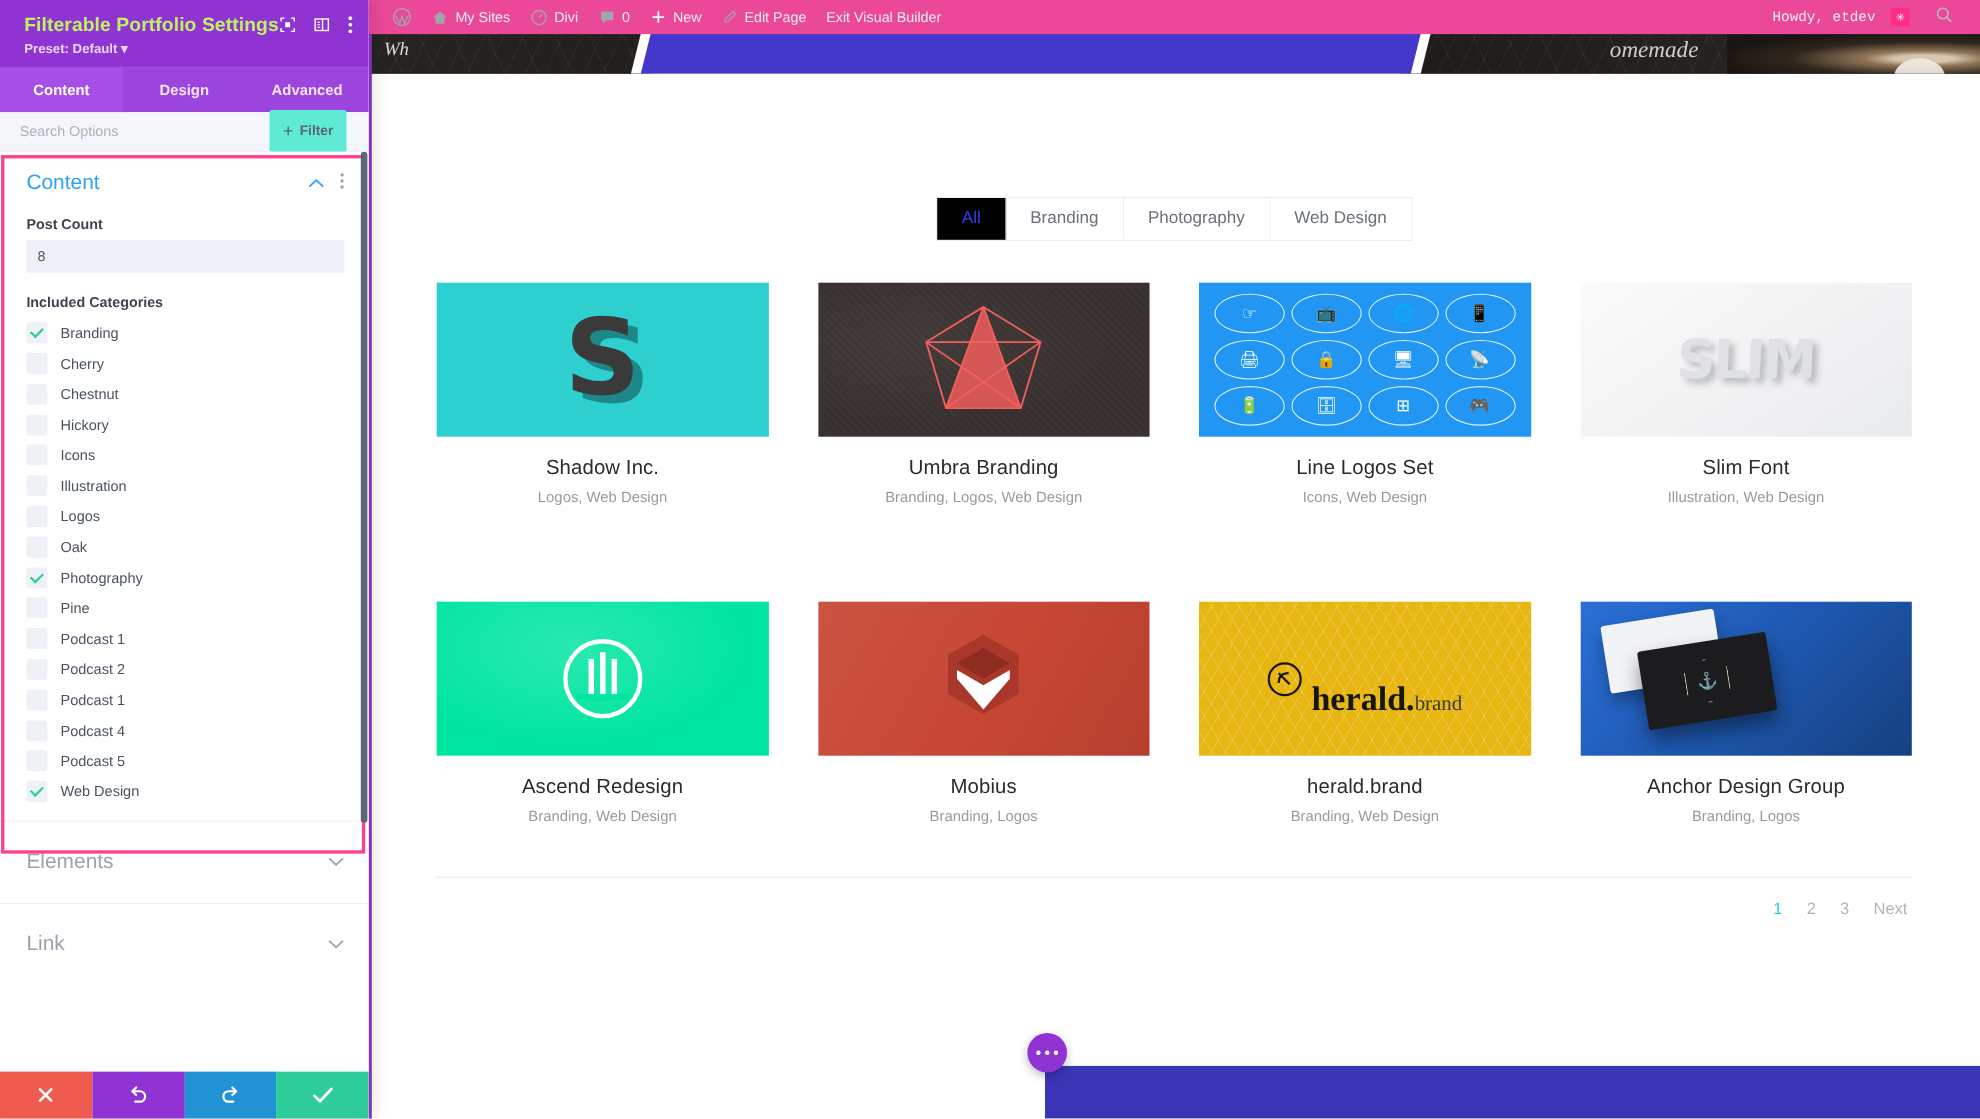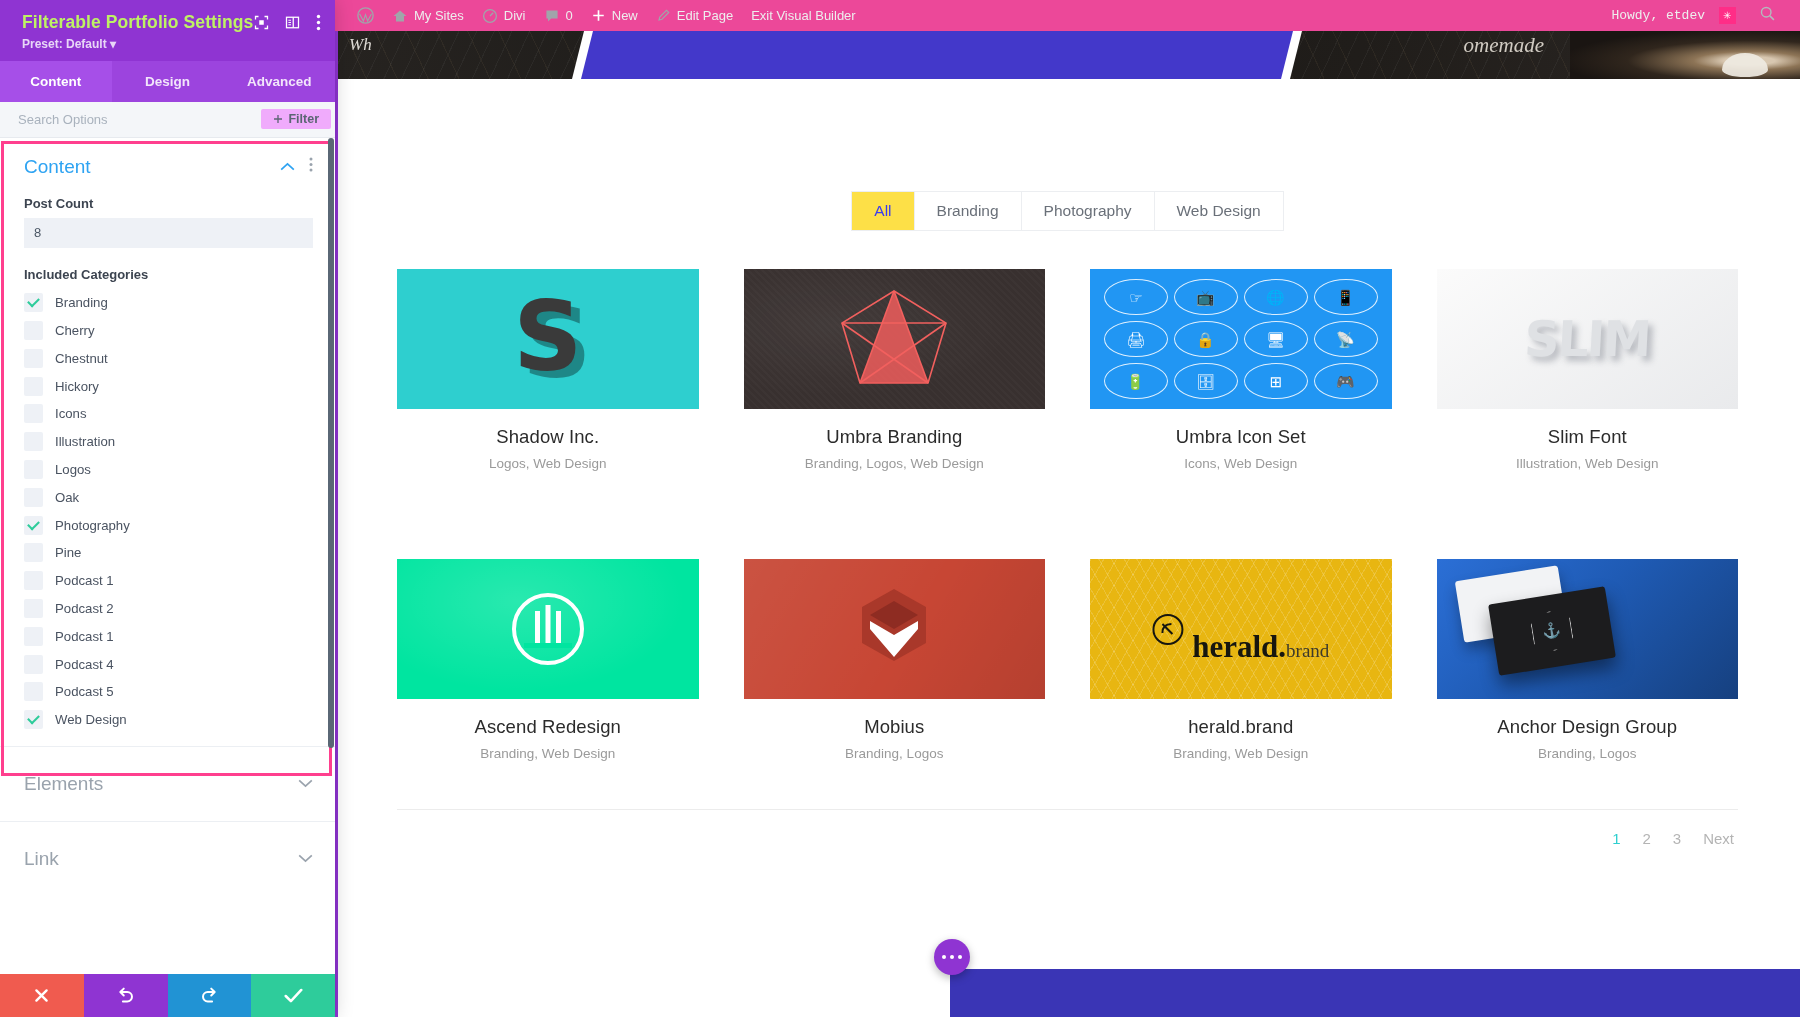--- a/index.html
+++ b/index.html
@@ -70,22 +70,22 @@
     height: 36px; background: #f4f6f9; border-bottom: 1px solid #e7eaef;
   }
   .search-input {
     flex: 1; border: none; outline: none; background: transparent;
     font-size: 13px; color: #4c5866; padding-left: 18px;
     font-family: "Liberation Sans", sans-serif;
   }
   .search-input::placeholder { color: #a9b2bd; }
   .filter-btn {
     display: flex; align-items: center; gap: 5px;
-    background: #f0abfc; color: #5b6573; font-size: 12.5px; font-weight: 600;
-    height: 20px; padding: 0 12px; margin-right: 4px; border-radius: 2px; cursor: pointer;
+    background: #5eead4; color: #5b6573; font-size: 12.5px; font-weight: 600;
+    height: 38px; padding: 0 12px; margin-right: 20px; border-radius: 2px; cursor: pointer;
   }
 
   .panel-scroll {
     flex: 1; overflow: hidden; position: relative; background: #fff;
   }
   .highlight-box {
     position: absolute; left: 1px; top: 3px; right: 3px; height: 635px;
     border: 3px solid #FF3F8E; pointer-events: none; z-index: 5;
   }
   .toggle-section { padding: 0; }
@@ -144,21 +144,21 @@
   .panel-actions { display: flex; height: 43px; }
   .act { flex: 1; display: flex; align-items: center; justify-content: center; cursor: pointer; }
   .act svg { display: block; }
 
   
   .canvas {
     position: absolute; left: 335px; top: 31px;
     width: 1465px; height: 986px; background: #ffffff; overflow: hidden;
   }
   .hero {
-    position: relative; height: 48px; width: 100%;
+    position: relative; height: 36px; width: 100%;
     background: #1d1b18;
     overflow: hidden;
   }
   .hero-tex {
     position: absolute; inset: 0;
     background:
       repeating-linear-gradient(115deg, rgba(255,255,255,.045) 0 1px, transparent 1px 16px),
       repeating-linear-gradient(65deg, rgba(200,170,120,.07) 0 1px, transparent 1px 28px),
       linear-gradient(90deg,#262320 0%, #1b1917 40%, #201d1a 70%, #2c2724 100%);
   }
@@ -192,21 +192,21 @@
   .filter-tabs {
     display: flex; justify-content: center; margin-top: 112px;
   }
   .ftabs { display: flex; border: 1px solid #eceef1; }
   .ftab {
     padding: 10px 22px; font-size: 15.5px; color: #6a7079;
     border-right: 1px solid #eceef1; cursor: pointer; background: #ffffff;
     white-space: nowrap;
   }
   .ftab:last-child { border-right: none; }
-  .ftab.active { background: #fde047; color: #3a3cf0; }
+  .ftab.active { background: #000000; color: #3a3cf0; }
 
   .grid {
     display: grid; grid-template-columns: repeat(4, 1fr);
     column-gap: 45px; row-gap: 0; margin-top: 38px;
   }
   .card { text-align: center; }
   .thumb { width: 100%; height: 140px; position: relative; overflow: hidden; }
   .card-title {
     margin-top: 17px; font-size: 18.5px; color: #2b2b2b; font-weight: 400;
     letter-spacing: .1px;
@@ -379,21 +379,21 @@
                 <div class="ic">🖨</div>
                 <div class="ic">🔒</div>
                 <div class="ic">🖥</div>
                 <div class="ic">📡</div>
                 <div class="ic">🔋</div>
                 <div class="ic">🗄</div>
                 <div class="ic">⊞</div>
                 <div class="ic">🎮</div>
               </div>
           </div>
-          <div class="card-title">Umbra Icon Set</div>
+          <div class="card-title">Line Logos Set</div>
           <div class="card-cats">Icons, Web Design</div>
         </div>
 
         <div class="card">
           <div class="thumb t-slim">
             <div class="sl">SLIM</div>
           </div>
           <div class="card-title">Slim Font</div>
           <div class="card-cats">Illustration, Web Design</div>
         </div>

